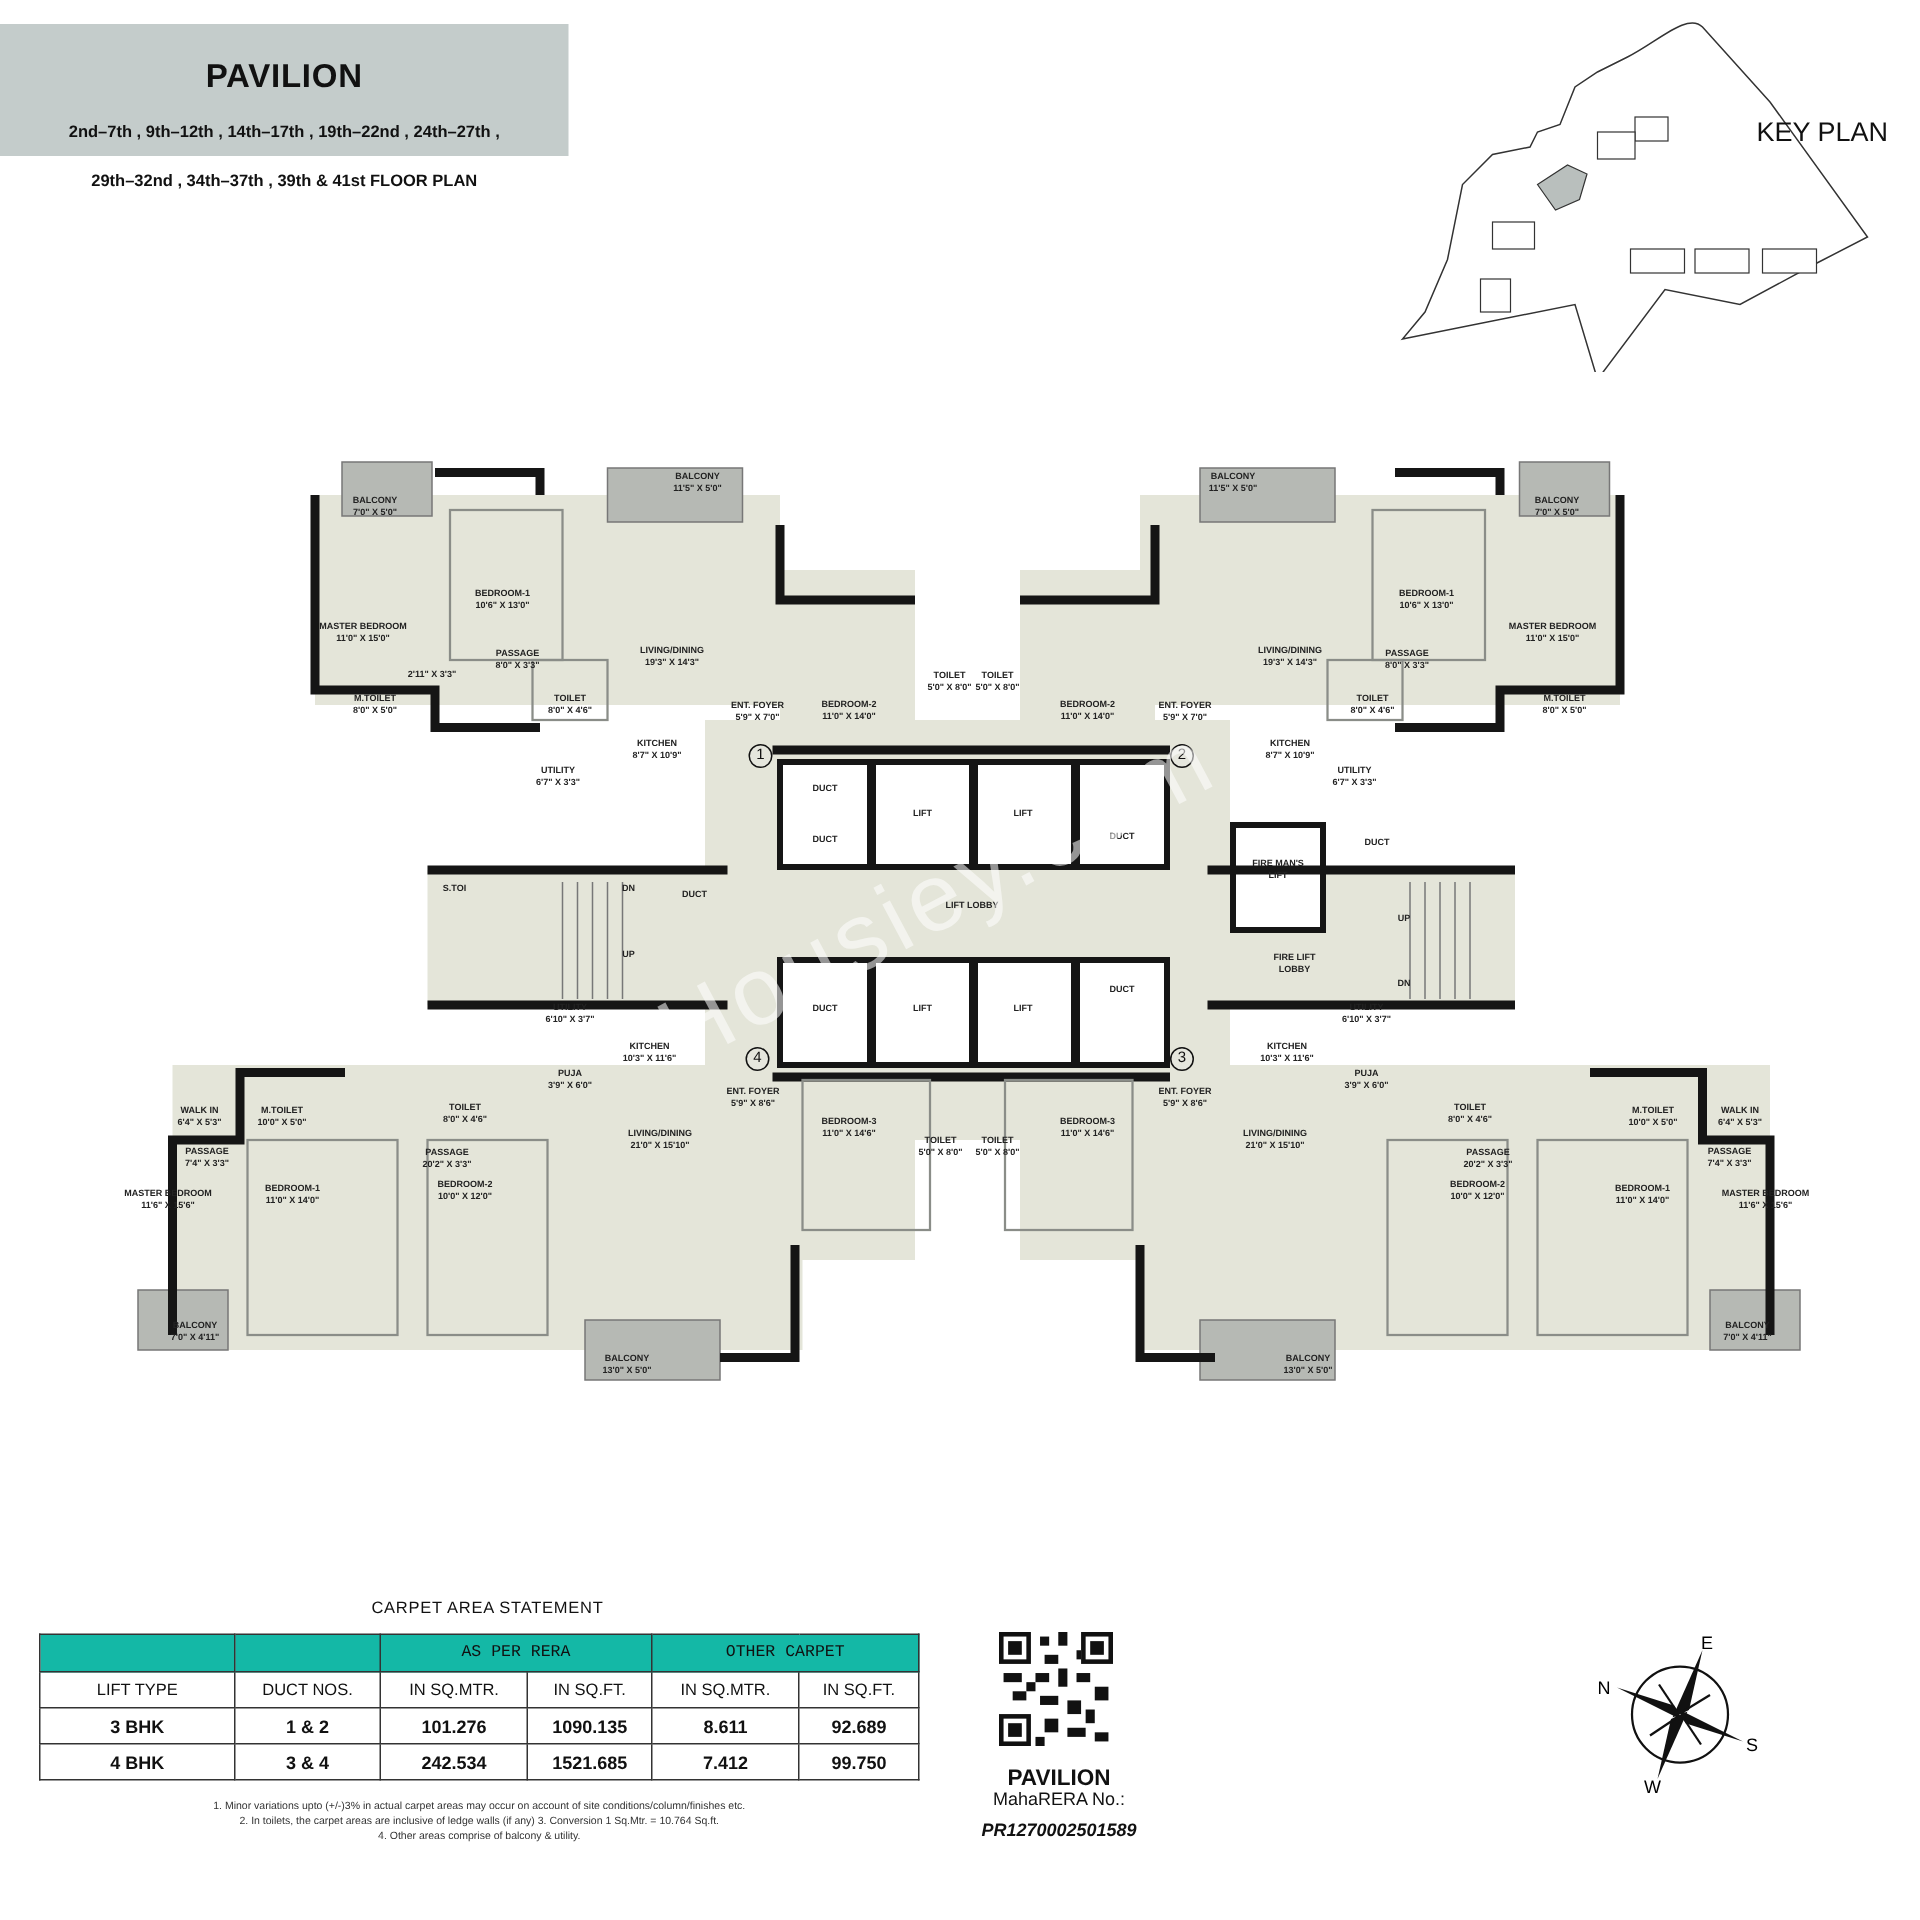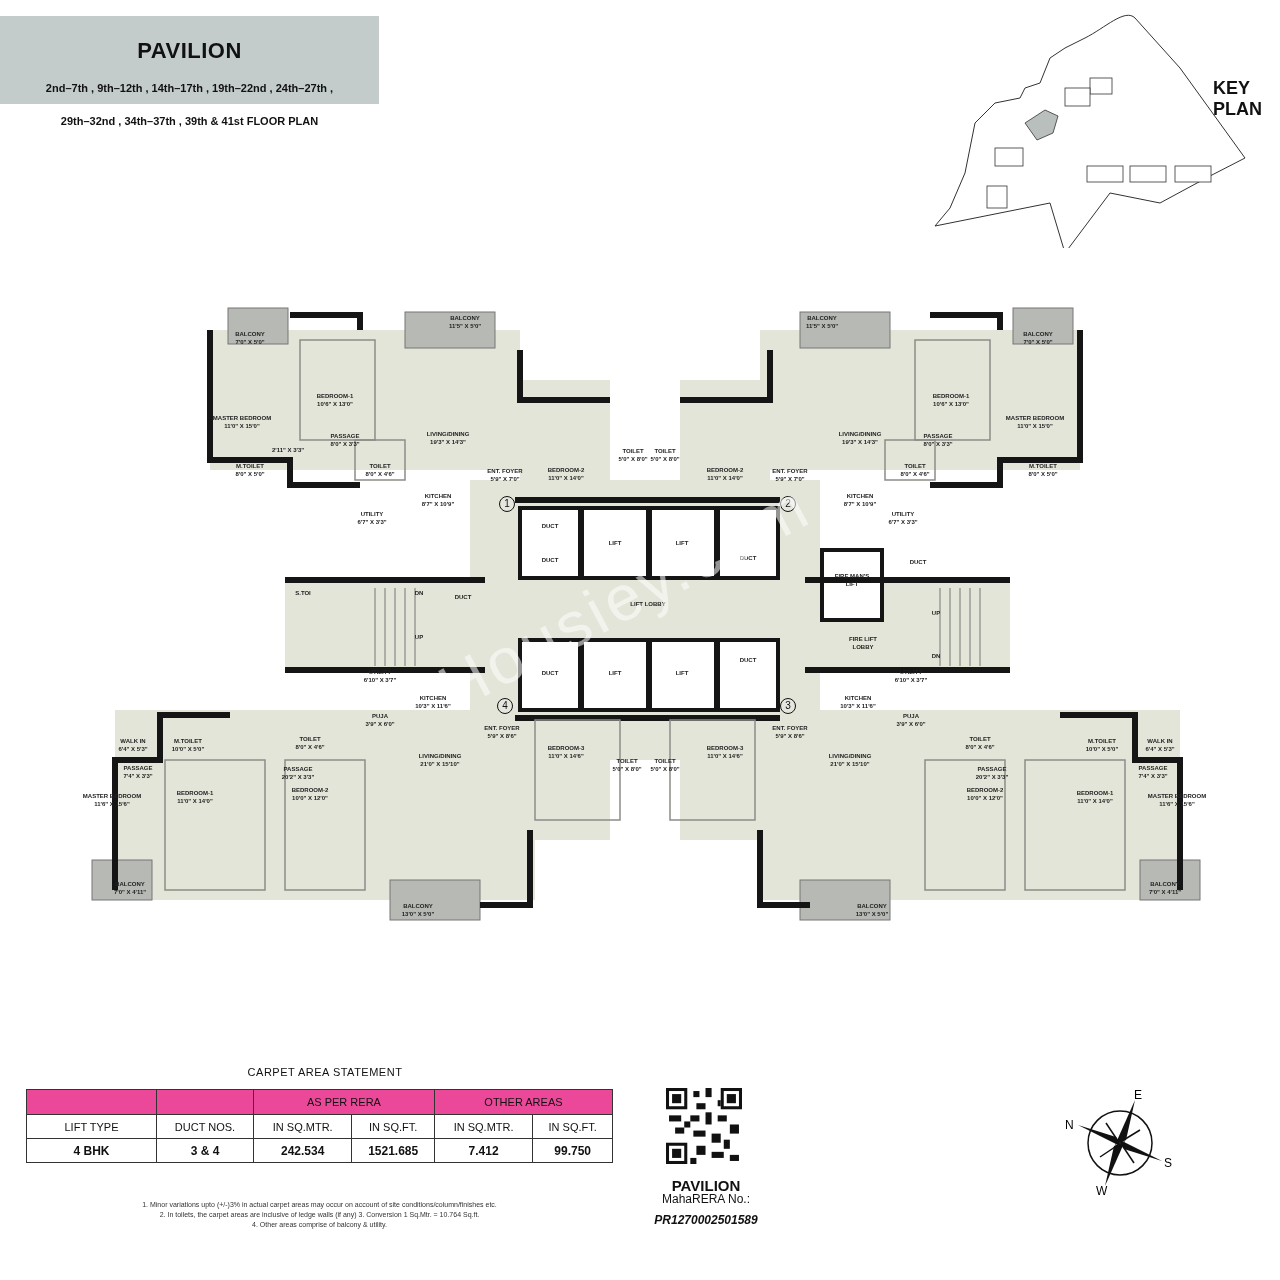--- a/index.html
+++ b/index.html
@@ -1,29 +1,29 @@
 <!DOCTYPE html>
 <html><head>
 <meta charset="utf-8">
 <style>
   * { box-sizing: border-box; margin: 0; padding: 0; }
   body { width: 1280px; height: 1280px; background: #ffffff; font-family: "Liberation Sans", sans-serif; color: #111; position: relative; overflow: hidden; }
   .title-box { position: absolute; left: 0; top: 16px; width: 379px; height: 88px; background: #c4cccb; text-align: center; padding-top: 22px; }
   .title-box .t1 { font-size: 22px; font-weight: bold; letter-spacing: 0.5px; }
   .title-box .t2 { font-size: 11px; font-weight: bold; line-height: 17px; margin-top: 16px; }
   .key-plan { position: absolute; left: 925px; top: 8px; width: 340px; height: 240px; }
-  .key-plan-label { position: absolute; left: 1213px; top: 78px; font-size: 18px; font-weight: bold; }
+  .key-plan-label { position: absolute; left: 1171px; top: 78px; font-size: 18px; font-weight: normal; }
   .plan { position: absolute; left: 60px; top: 290px; width: 1170px; height: 640px; }
   .room-label { position: absolute; font-size: 6px; font-weight: bold; text-align: center; line-height: 8px; color: #222; white-space: nowrap; transform: translate(-50%, -50%); }
   .flat-num { position: absolute; width: 16px; height: 16px; border: 1px solid #111; border-radius: 50%; font-size: 10px; text-align: center; line-height: 14px; transform: translate(-50%,-50%); background: #e5e6dd; }
   .watermark { position: absolute; left: 420px; top: 560px; font-size: 64px; color: rgba(255,255,255,0.55); transform: rotate(-28deg); font-family: "Liberation Sans", sans-serif; letter-spacing: 4px; pointer-events: none; }
   .carpet-title { position: absolute; left: 225px; top: 1066px; width: 200px; text-align: center; font-size: 11px; letter-spacing: 0.5px; }
   table.area { position: absolute; left: 26px; top: 1089px; width: 587px; border-collapse: collapse; font-size: 11px; }
   table.area td { border: 1px solid #333; height: 24px; text-align: center; }
-  table.area tr.hdr1 td { background: #ec4899; height: 25px; }
+  table.area tr.hdr1 td { background: #14b8a6; height: 25px; font-family: Liberation Mono, monospace; }
   table.area tr.data td { font-weight: bold; font-size: 12px; }
   .notes { position: absolute; left: 26px; top: 1200px; width: 587px; text-align: center; font-size: 7px; line-height: 10px; color: #333; }
   .qr { position: absolute; left: 666px; top: 1088px; width: 76px; height: 76px; }
   .qr-name { position: absolute; left: 640px; top: 1177px; width: 132px; text-align: center; font-size: 15px; font-weight: bold; }
   .qr-rera { position: absolute; left: 640px; top: 1192px; width: 132px; text-align: center; font-size: 12px; font-weight: normal; }
   .qr-no { position: absolute; left: 630px; top: 1213px; width: 152px; text-align: center; font-size: 12px; font-weight: bold; font-style: italic; }
   .compass { position: absolute; left: 1060px; top: 1085px; width: 120px; height: 115px; }
 </style>
 </head>
 <body>
@@ -408,29 +408,37 @@
 
 <div class="watermark">Housiey.com</div>
 
 <div class="carpet-title">CARPET AREA STATEMENT</div>
 <table class="area">
   <tbody>
       <tr class="hdr1">
     <td style="width:130px;"></td>
     <td style="width:97px;"></td>
     <td colspan="2">AS PER RERA</td>
-    <td colspan="2">OTHER AREAS</td>
+    <td colspan="2">OTHER CARPET</td>
   </tr>
   <tr>
     <td>LIFT TYPE</td>
     <td>DUCT NOS.</td>
     <td>IN SQ.MTR.</td>
     <td>IN SQ.FT.</td>
     <td>IN SQ.MTR.</td>
     <td>IN SQ.FT.</td>
+  </tr>
+  <tr class="data">
+    <td>3 BHK</td>
+    <td>1 &amp; 2</td>
+    <td>101.276</td>
+    <td>1090.135</td>
+    <td>8.611</td>
+    <td>92.689</td>
   </tr>
   <tr class="data">
     <td>4 BHK</td>
     <td>3 &amp; 4</td>
     <td>242.534</td>
     <td>1521.685</td>
     <td>7.412</td>
     <td>99.750</td>
   </tr>
 </tbody>

